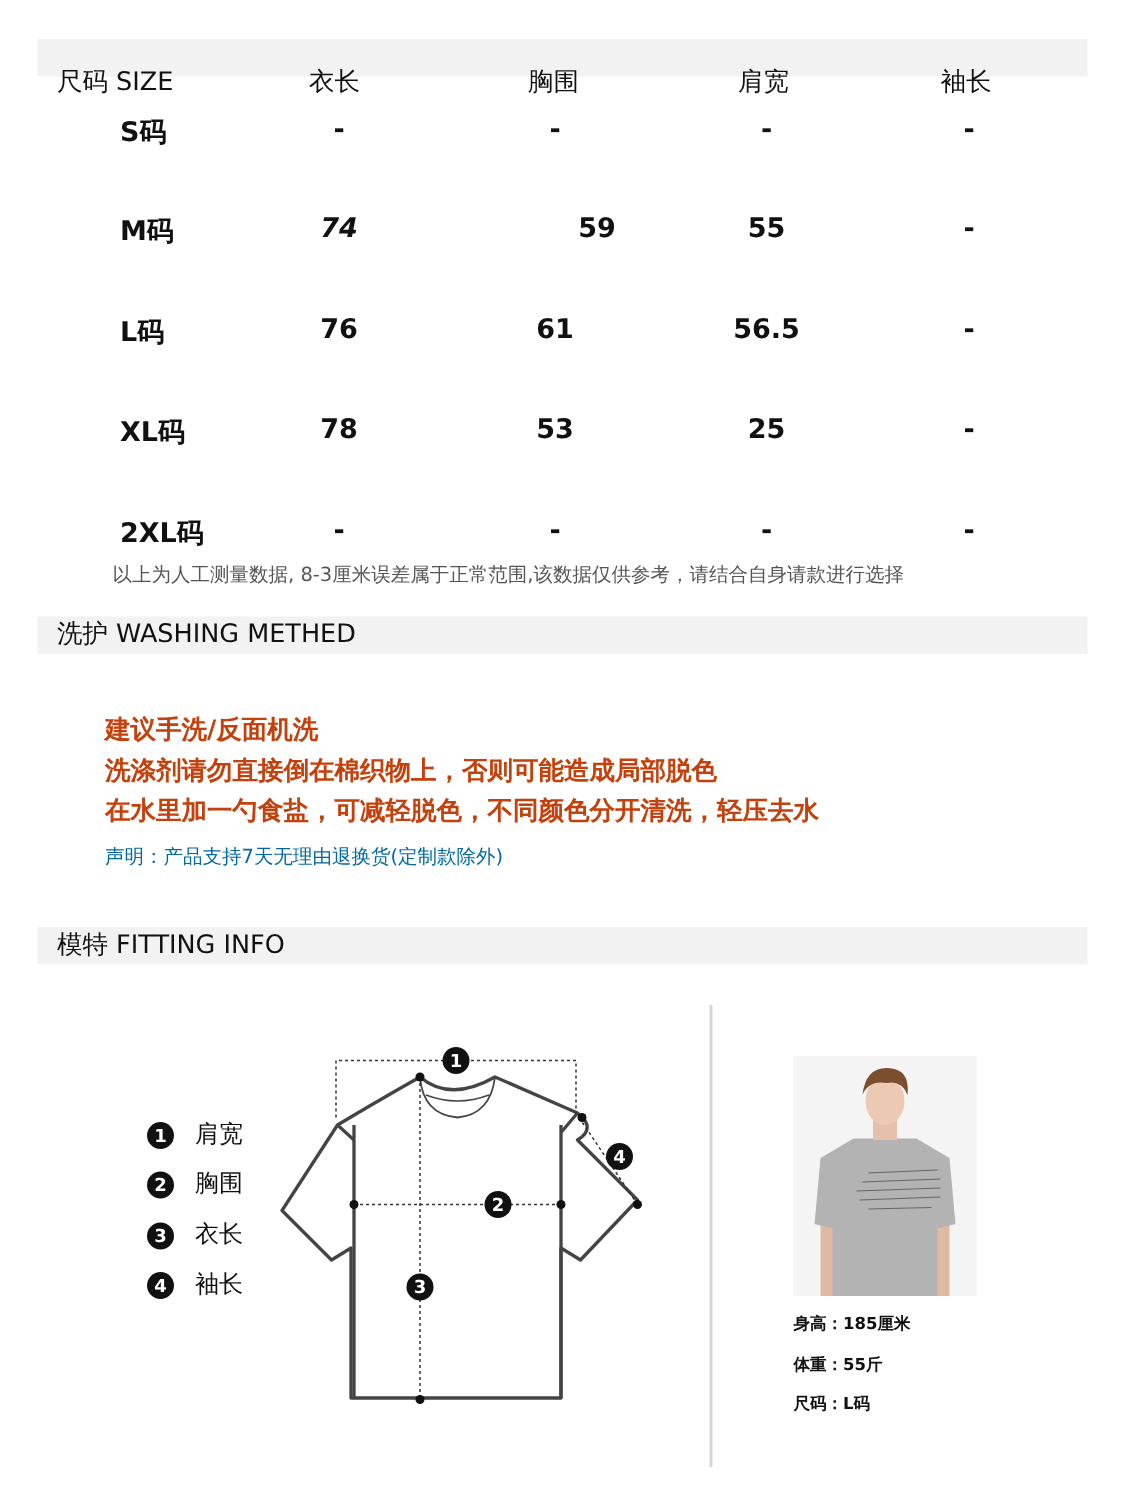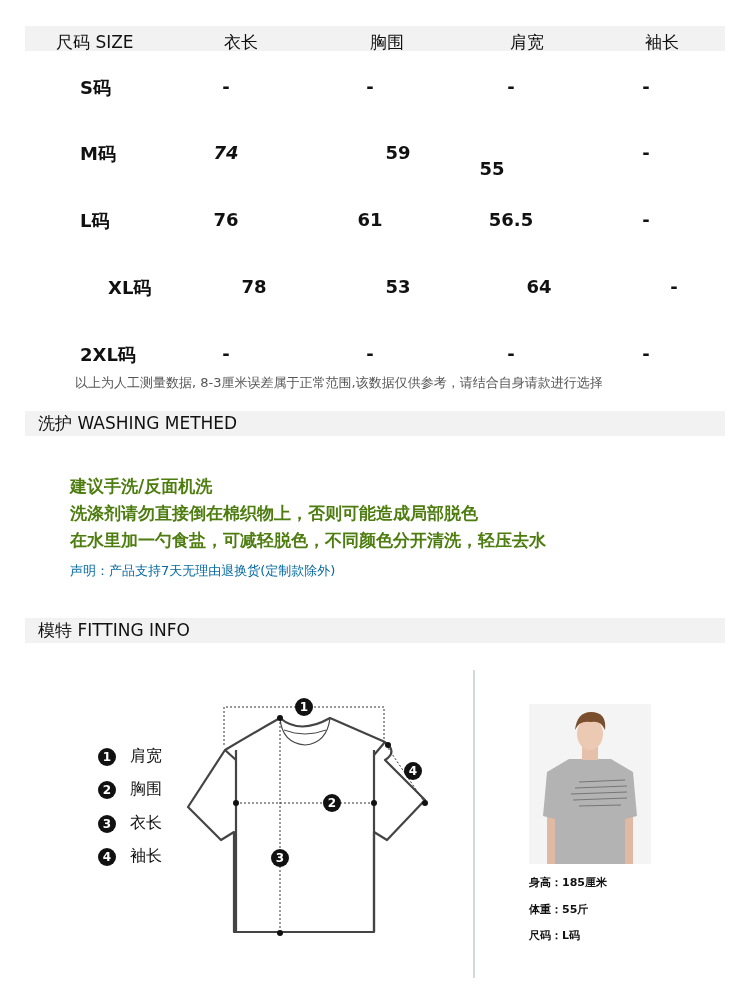--- a/index.html
+++ b/index.html
@@ -1,23 +1,23 @@
 <!DOCTYPE html>
 <html><head>
 <meta charset="utf-8">
 <style>
   * { margin:0; padding:0; box-sizing:border-box; }
   body { width:750px; height:996px; background:#ffffff; font-family:"DejaVu Sans","Liberation Sans",sans-serif; color:#111; position:relative; overflow:hidden; }
   .band { position:absolute; left:25px; width:700px; background:#f2f2f2; height:25px; font-size:17px; line-height:25px; color:#111; }
-  .hdr-cell { position:absolute; top:4px; font-size:17px;margin-left:18px; }
+  .hdr-cell { position:absolute; top:17px; font-size:17px; }
   .row { position:absolute; left:0; width:655px; height:30px; font-size:18px; font-weight:bold; }
   .row span { position:absolute; top:0; transform:translateX(-50%); }
   .row .size { transform:none; left:80px; }
   .note { position:absolute; left:75px; top:374px; font-size:13px; color:#555; }
-  .wash { position:absolute; left:70px; font-size:17px; font-weight:bold; color:#4d7c0f; }
+  .wash { position:absolute; left:70px; font-size:17px; font-weight:bold; color:#c2410c; }
   .stmt { position:absolute; left:70px; top:562px; font-size:13px; color:#0369a1; }
   .legend-item { position:absolute; left:98px; font-size:16px; display:flex; align-items:center; }
   .num { display:inline-flex; width:18px; height:18px; border-radius:50%; background:#111; color:#fff; font-size:12px; font-weight:bold; align-items:center; justify-content:center; margin-right:14px; }
   .divider { position:absolute; left:473px; top:670px; width:2px; height:308px; background:#d4d7da; }
   .photo { position:absolute; left:529px; top:704px; width:122px; height:160px; background:#f3f3f3; overflow:hidden; }
   .model-info { position:absolute; left:529px; font-size:11px; font-weight:bold; }
 </style>
 </head>
 <body>
 
@@ -33,35 +33,35 @@
   <span class="size">S码</span>
   <span style="left:226px;">-</span>
   <span style="left:370px;">-</span>
   <span style="left:511px;">-</span>
   <span style="left:646px;">-</span>
 </div>
 <div class="row" style="top:142px;">
   <span class="size">M码</span>
   <span style="left:226px;font-style:italic;">74</span>
   <span style="left:370px;margin-left:28px;">59</span>
-  <span style="left:492px;margin-top:16px;">55</span>
+  <span style="left:511px;">55</span>
   <span style="left:646px;">-</span>
 </div>
 <div class="row" style="top:209px;">
   <span class="size">L码</span>
   <span style="left:226px;">76</span>
   <span style="left:370px;">61</span>
   <span style="left:511px;">56.5</span>
   <span style="left:646px;">-</span>
 </div>
-<div class="row" style="top:276px;margin-left:28px;">
+<div class="row" style="top:276px;">
   <span class="size">XL码</span>
   <span style="left:226px;">78</span>
   <span style="left:370px;">53</span>
-  <span style="left:511px;">64</span>
+  <span style="left:511px;">25</span>
   <span style="left:646px;">-</span>
 </div>
 <div class="row" style="top:343px;">
   <span class="size">2XL码</span>
   <span style="left:226px;">-</span>
   <span style="left:370px;">-</span>
   <span style="left:511px;">-</span>
   <span style="left:646px;">-</span>
 </div>
 

